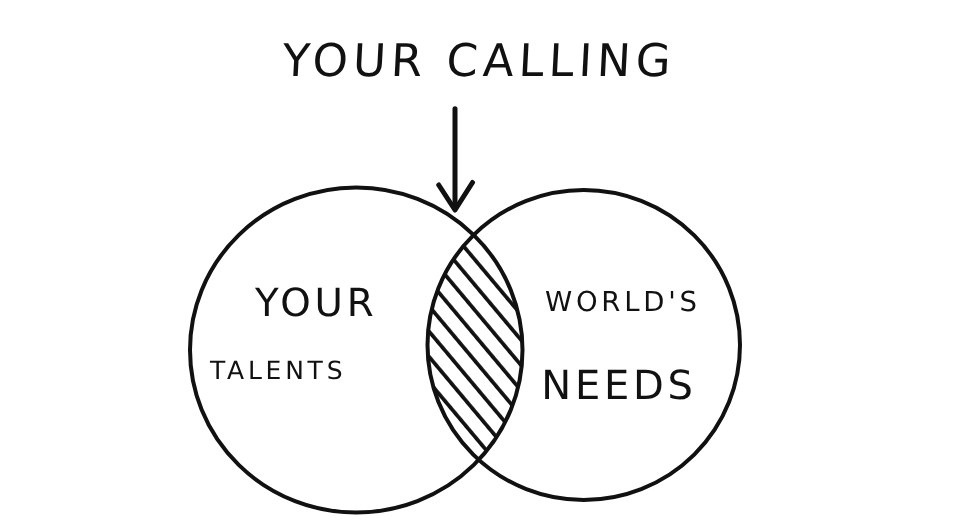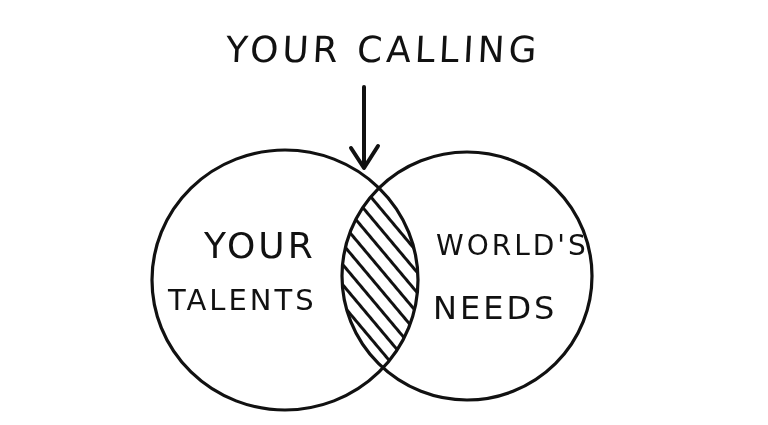--- a/index.html
+++ b/index.html
@@ -7,23 +7,23 @@
   svg { position: absolute; left: 0; top: 0; }
   .label {
     position: absolute;
     font-family: "DejaVu Sans", sans-serif;
     color: #111111;
     letter-spacing: 3px;
     white-space: nowrap;
     line-height: 1;
   }
   #title { left: 226px; top: 32px; font-size: 36px; letter-spacing: 4px; transform: skewX(-3deg); }
-  #left-l1 { left: 204px; top: 228px; font-size: 36px; }
-  #left-l2 { left: 168px; top: 286px; font-size: 29px; }
-  #right-l1 { left: 436px; top: 232px; font-size: 28px; }
+  #left-l1 { left: 204px; top: 228px; font-size: 31px; }
+  #left-l2 { left: 168px; top: 286px; font-size: 20px; }
+  #right-l1 { left: 436px; top: 232px; font-size: 22px; }
   #right-l2 { left: 433px; top: 292px; font-size: 32px; }
 </style>
 </head>
 <body>
 
 <div id="stage">
   <svg width="768" height="425" viewBox="0 0 768 425">
     <defs>
       <pattern id="hatch" patternUnits="userSpaceOnUse" width="13" height="13" patternTransform="rotate(-40)">
         <rect width="13" height="13" fill="#ffffff"></rect>

